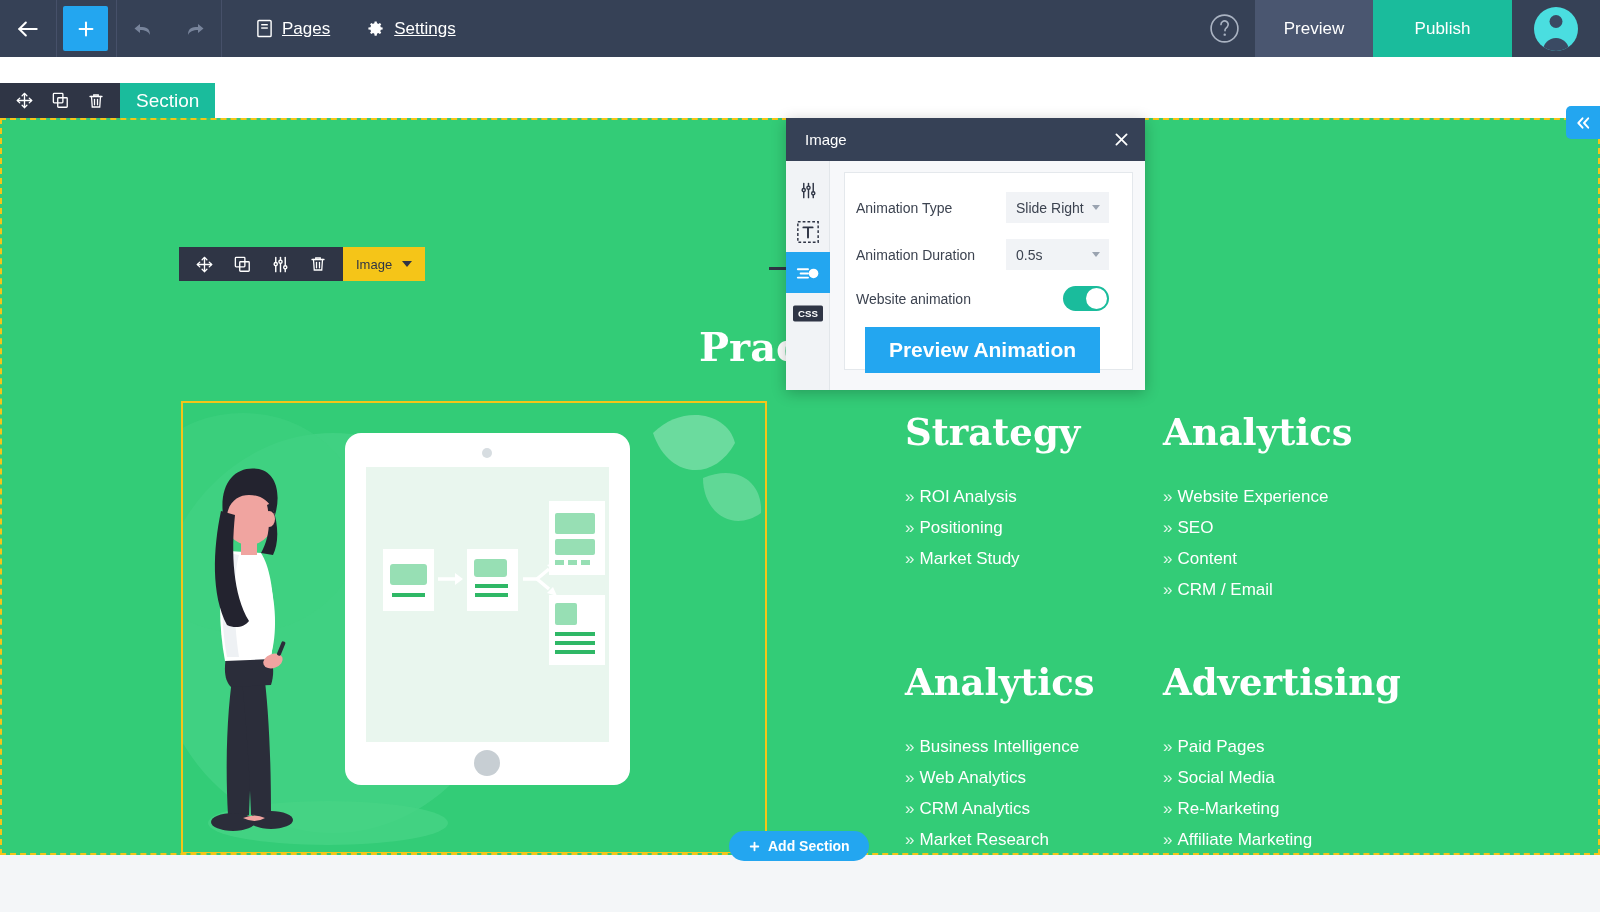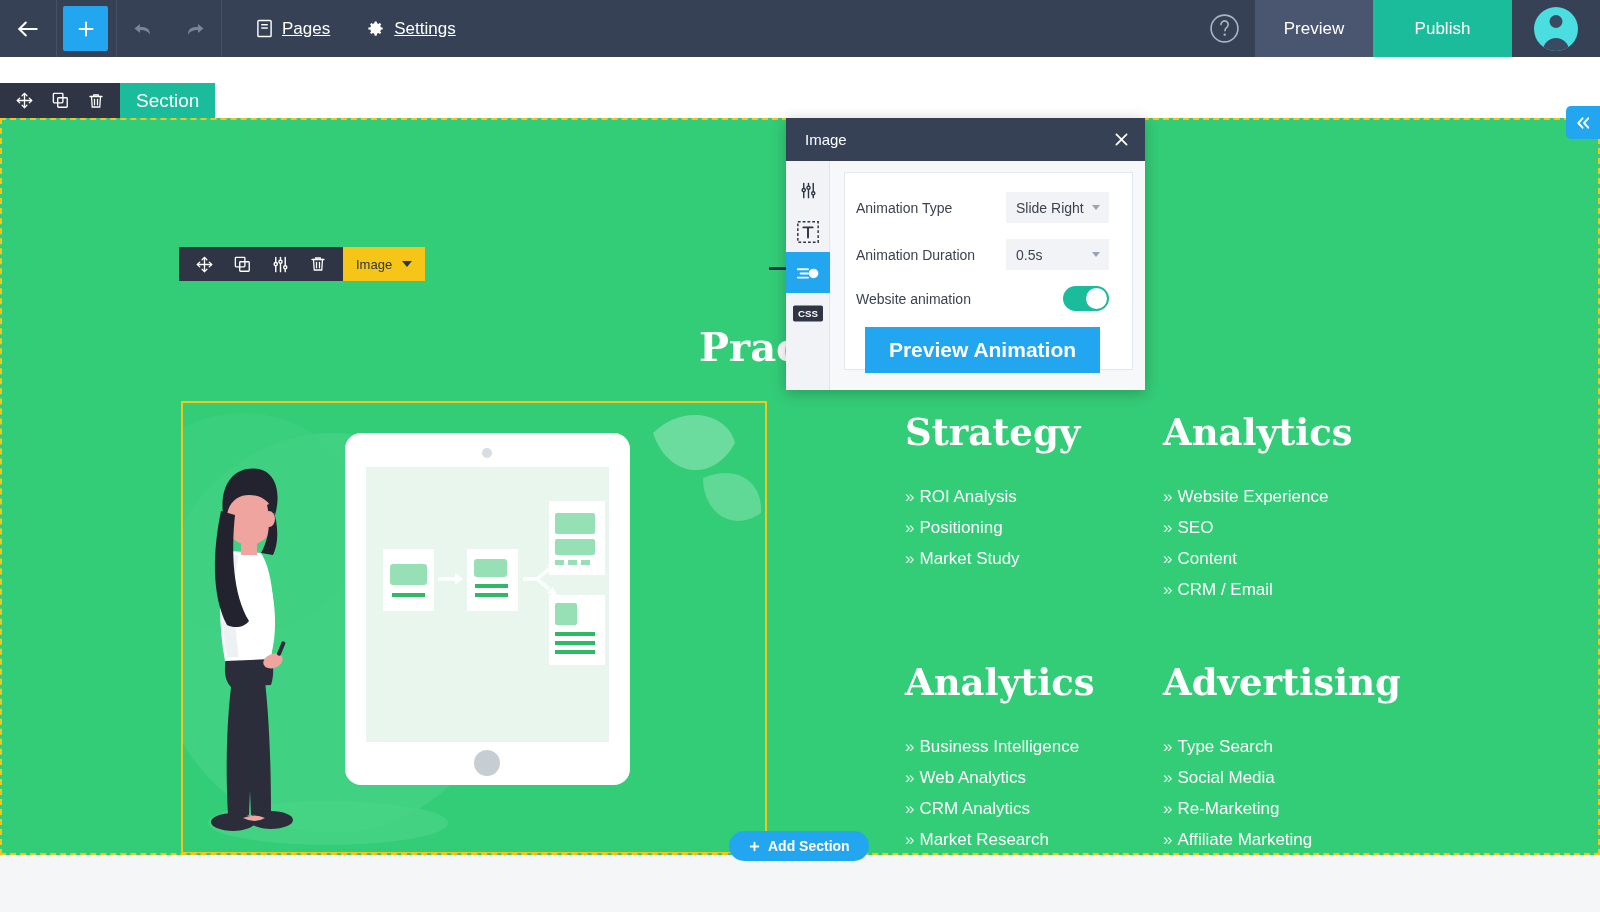--- a/index.html
+++ b/index.html
@@ -506,21 +506,21 @@
           <li><span class="gm">»</span><span>Business Intelligence</span></li>
           <li><span class="gm">»</span><span>Web Analytics</span></li>
           <li><span class="gm">»</span><span>CRM Analytics</span></li>
           <li><span class="gm">»</span><span>Market Research</span></li>
         </ul>
       </div>
 
       <div class="col col-advertising">
         <h3>Advertising</h3>
         <ul>
-          <li><span class="gm">»</span><span>Type Search</span></li>
+          <li><span class="gm">»</span><span>Paid Pages</span></li>
           <li><span class="gm">»</span><span>Social Media</span></li>
           <li><span class="gm">»</span><span>Re-Marketing</span></li>
           <li><span class="gm">»</span><span>Affiliate Marketing</span></li>
         </ul>
       </div>
 
     </div>
   </div>
 
   <div class="img-toolbar">

